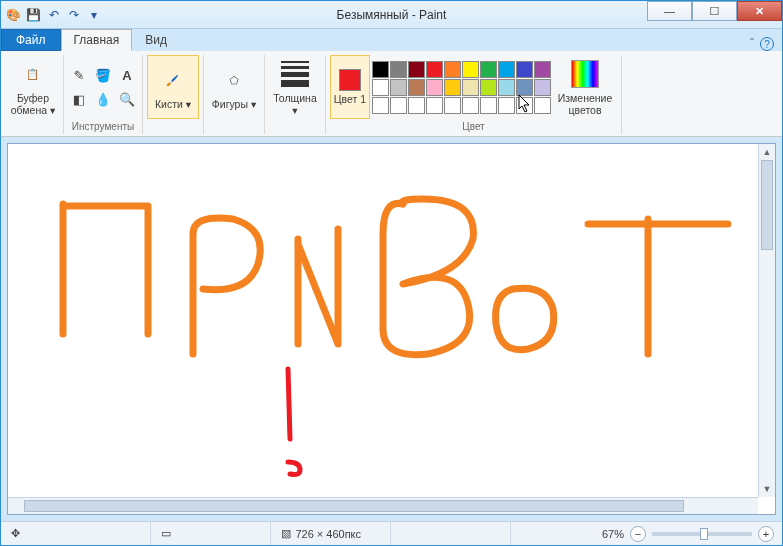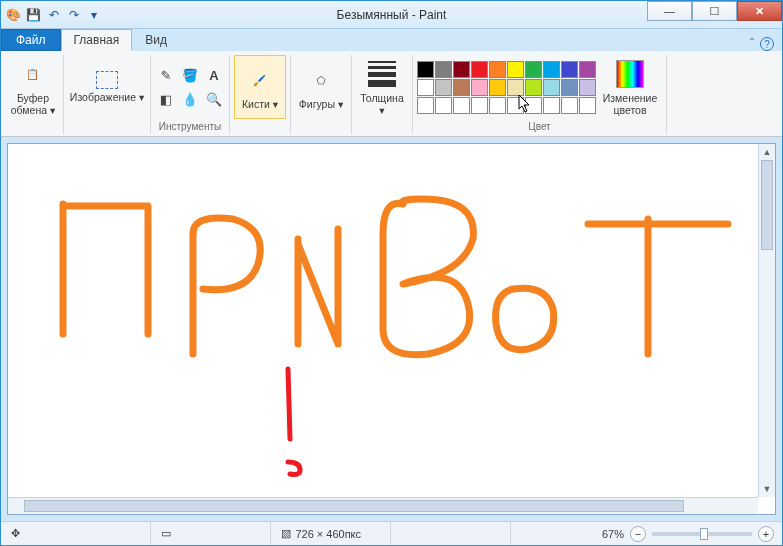--- a/index.html
+++ b/index.html
@@ -88,29 +88,20 @@
     <div class="group">
       <div class="group-body">
         <div class="bigbtn">
           <div class="iconbox">📋</div>
           <span style="white-space:pre-line;">Буфер обмена ▾</span>
         </div>
       </div>
       <div class="group-label">&nbsp;</div>
     </div>
 
-    <div class="group">
-      <div class="group-body">
-        <div class="bigbtn" style="width:78px">
-          <div class="iconbox" style="border:1px dashed #4a78b4;width:22px;height:18px;"></div>
-          <span>Изображение ▾</span>
-        </div>
-      </div>
-      <div class="group-label">&nbsp;</div>
-    </div>
 
     <div class="group">
       <div class="group-body">
         <div class="smalltools">
           <div class="smtool">✎</div>
           <div class="smtool">🪣</div>
           <div class="smtool">
               <b>A</b>
             </div>
           <div class="smtool">◧</div>
@@ -153,20 +144,24 @@
               </div>
             </div>
           <span>Толщина ▾</span>
         </div>
       </div>
       <div class="group-label">&nbsp;</div>
     </div>
 
     <div class="group">
       <div class="group-body" style="gap:2px;">
+        <div class="bigbtn col1">
+          <div class="colorbig" id="c1" style="background: rgb(237, 28, 36);"></div>
+          <span style="white-space:pre-line;">Цвет 1</span>
+        </div>
         <div style="display:flex;flex-direction:column;gap:1px;">
           <div class="swatches" id="pr1">
               <div class="sw" style="background: rgb(0, 0, 0);"></div>
               <div class="sw" style="background: rgb(127, 127, 127);"></div>
               <div class="sw" style="background: rgb(136, 0, 21);"></div>
               <div class="sw" style="background: rgb(237, 28, 36);"></div>
               <div class="sw" style="background: rgb(255, 127, 39);"></div>
               <div class="sw" style="background: rgb(255, 242, 0);"></div>
               <div class="sw" style="background: rgb(34, 177, 76);"></div>
               <div class="sw" style="background: rgb(0, 162, 232);"></div>

